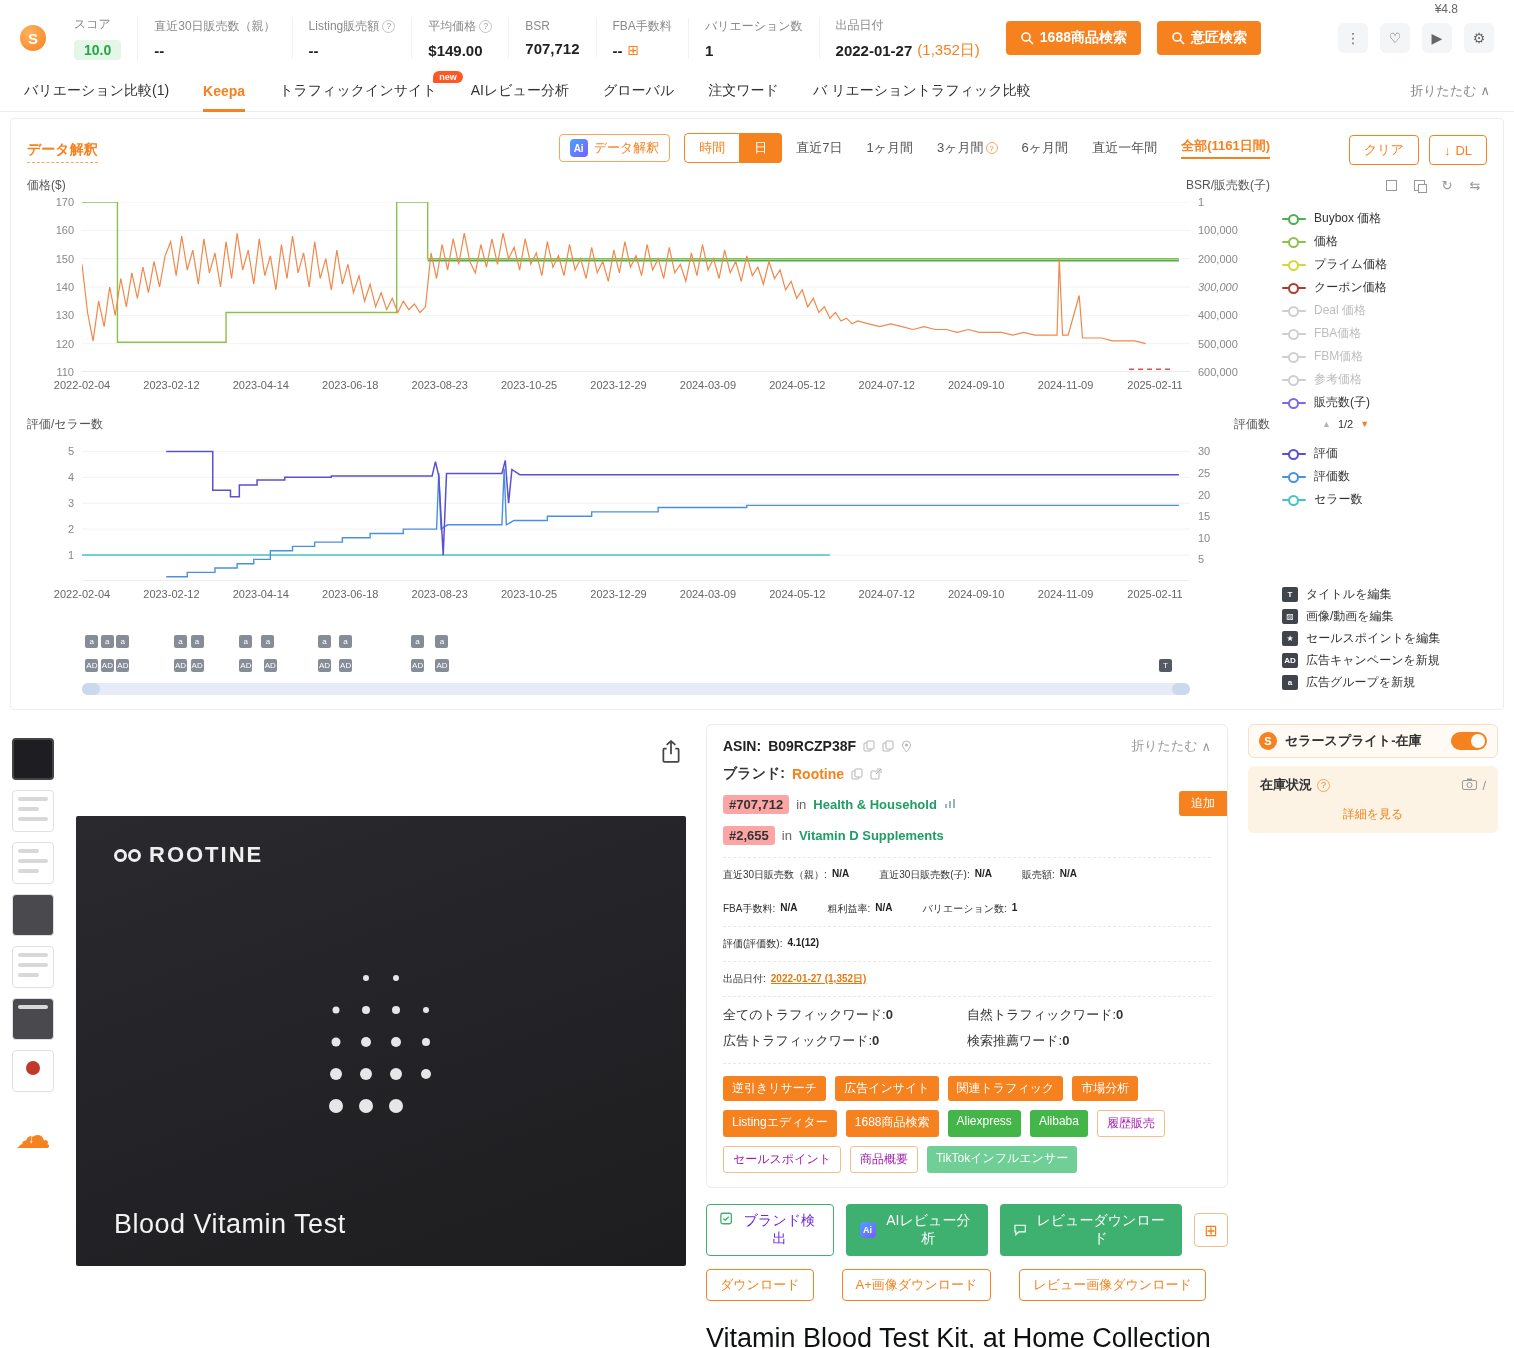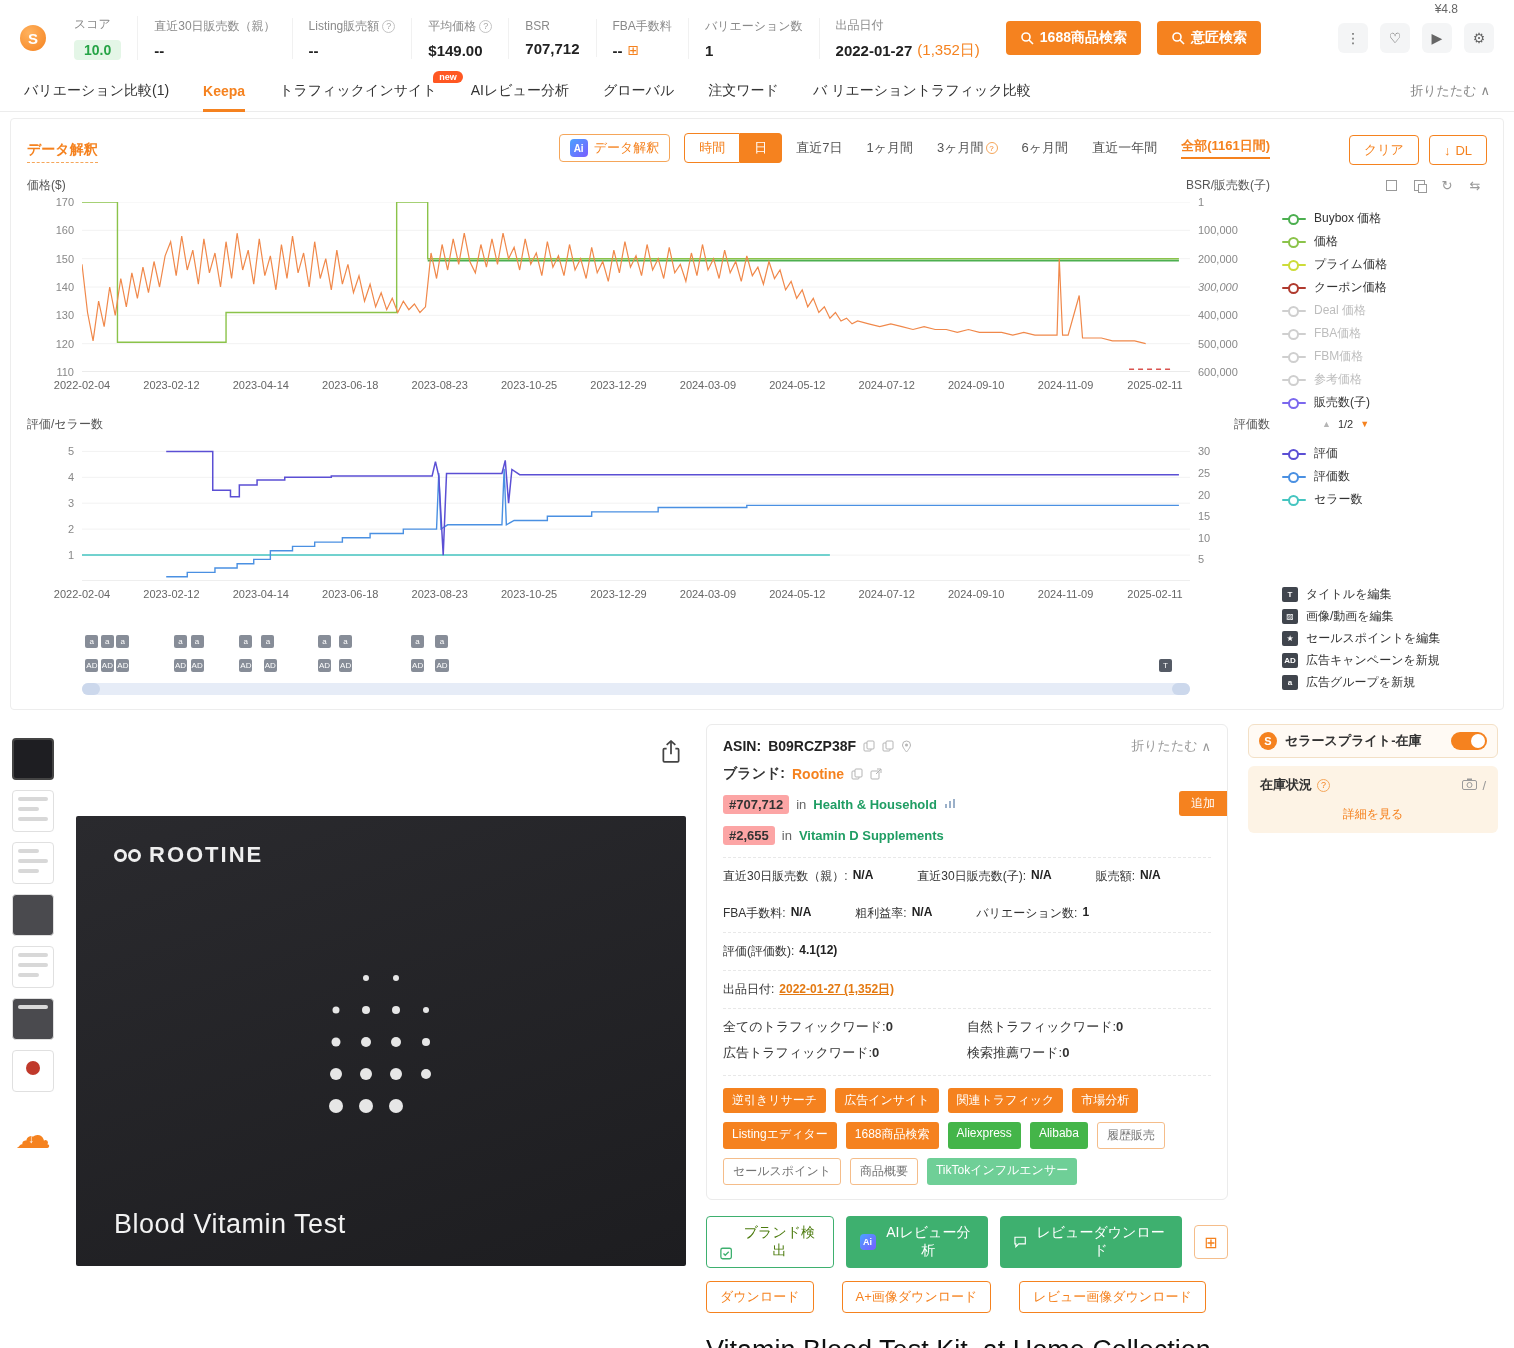--- a/index.html
+++ b/index.html
@@ -128,35 +128,35 @@
 .asinrow .cicon,.brandrow .cicon{cursor:pointer;display:inline-flex}
 .fold{margin-left:auto;color:#999;font-size:13px;font-weight:normal;display:flex;gap:4px;align-items:center;cursor:pointer}
 .brandrow{display:flex;align-items:center;gap:7px;font-size:14px;margin-top:10px;font-weight:bold}
 .brandrow .bval{color:#f5821f;cursor:pointer}
 .addbadge{position:absolute;right:0;top:66px;background:#f5821f;color:#fff;font-size:12px;padding:4px 12px;
   border-radius:3px 0 0 3px;border:none;cursor:pointer}
 .rankrow{display:flex;align-items:center;gap:7px;margin-top:12px;font-size:13px}
 .rankbadge{background:#fca5a5;color:#333;font-weight:bold;padding:2px 6px;border-radius:3px}
 .rin{color:#666}
 .rcat{color:#1f9d63;font-weight:bold;cursor:pointer}
-.srow{display:flex;gap:44px;padding:10px 0;font-size:12px;color:#333;flex-wrap:wrap}
+.srow{display:flex;gap:30px;padding:10px 0;font-size:10px;color:#333;flex-wrap:wrap}
 .srow.sep{border-top:1px dashed #e8e8e8}
 .srow .it{display:flex;gap:5px;white-space:nowrap}
 .srow b{color:#222}
 .srow .lnk b{color:#e47911;text-decoration:underline;font-weight:bold}
 .srow2{display:grid;grid-template-columns:1fr 1fr;row-gap:8px;padding:9px 0;font-size:13px}
 .tags{display:flex;flex-wrap:wrap;gap:9px;border-top:1px dashed #e8e8e8;padding-top:12px;margin-top:4px}
 .tag{font-size:12px;padding:4px 9px;border-radius:3px;cursor:pointer;white-space:nowrap}
 .tag.of{background:#f5821f;color:#fff}
 .tag.gf{background:#44b549;color:#fff}
-.tag.oo{border:1px solid #f5bd8a;color:#737373;background:#fff}
+.tag.oo{border:1px solid #f5bd8a;color:#a21caf;background:#fff}
 .tag.go{background:#6fcf97;color:#fff}
 .actions{display:flex;gap:12px;margin-top:16px;align-items:center}
-.btn-go{border:1px solid #3eb06f;color:#4d7c0f;background:#fff;border-radius:4px;padding:7px 13px;font-size:14px;
-  display:inline-flex;gap:7px;align-items:flex-end;cursor:pointer}
+.btn-go{border:1px solid #3eb06f;color:#6d28d9;background:#fff;border-radius:4px;padding:7px 13px;font-size:14px;
+  display:inline-flex;gap:7px;align-items:flex-start;cursor:pointer}
 .btn-g{background:#3eb06f;color:#fff;border:none;border-radius:4px;padding:8px 14px;font-size:14px;
   display:inline-flex;gap:7px;align-items:center;cursor:pointer}
 .btn-grid{border:1px solid #f5bd8a;color:#f5821f;background:#fff;width:36px;height:34px;border-radius:4px;
   font-size:16px;cursor:pointer}
 .dlrow{display:flex;gap:28px;margin-top:13px}
 .dlrow .btn-oo{padding:6px 13px;font-size:13px}
 .ptitle{font-size:27px;color:#0f1111;margin-top:20px;line-height:1.3;font-weight:400;max-width:510px}
 
 .stockcol{width:250px;flex-shrink:0}
 .sp-head{display:flex;align-items:center;gap:8px;background:#fffaf4;border:1px solid #f3e0c6;border-radius:6px;padding:7px 10px}

